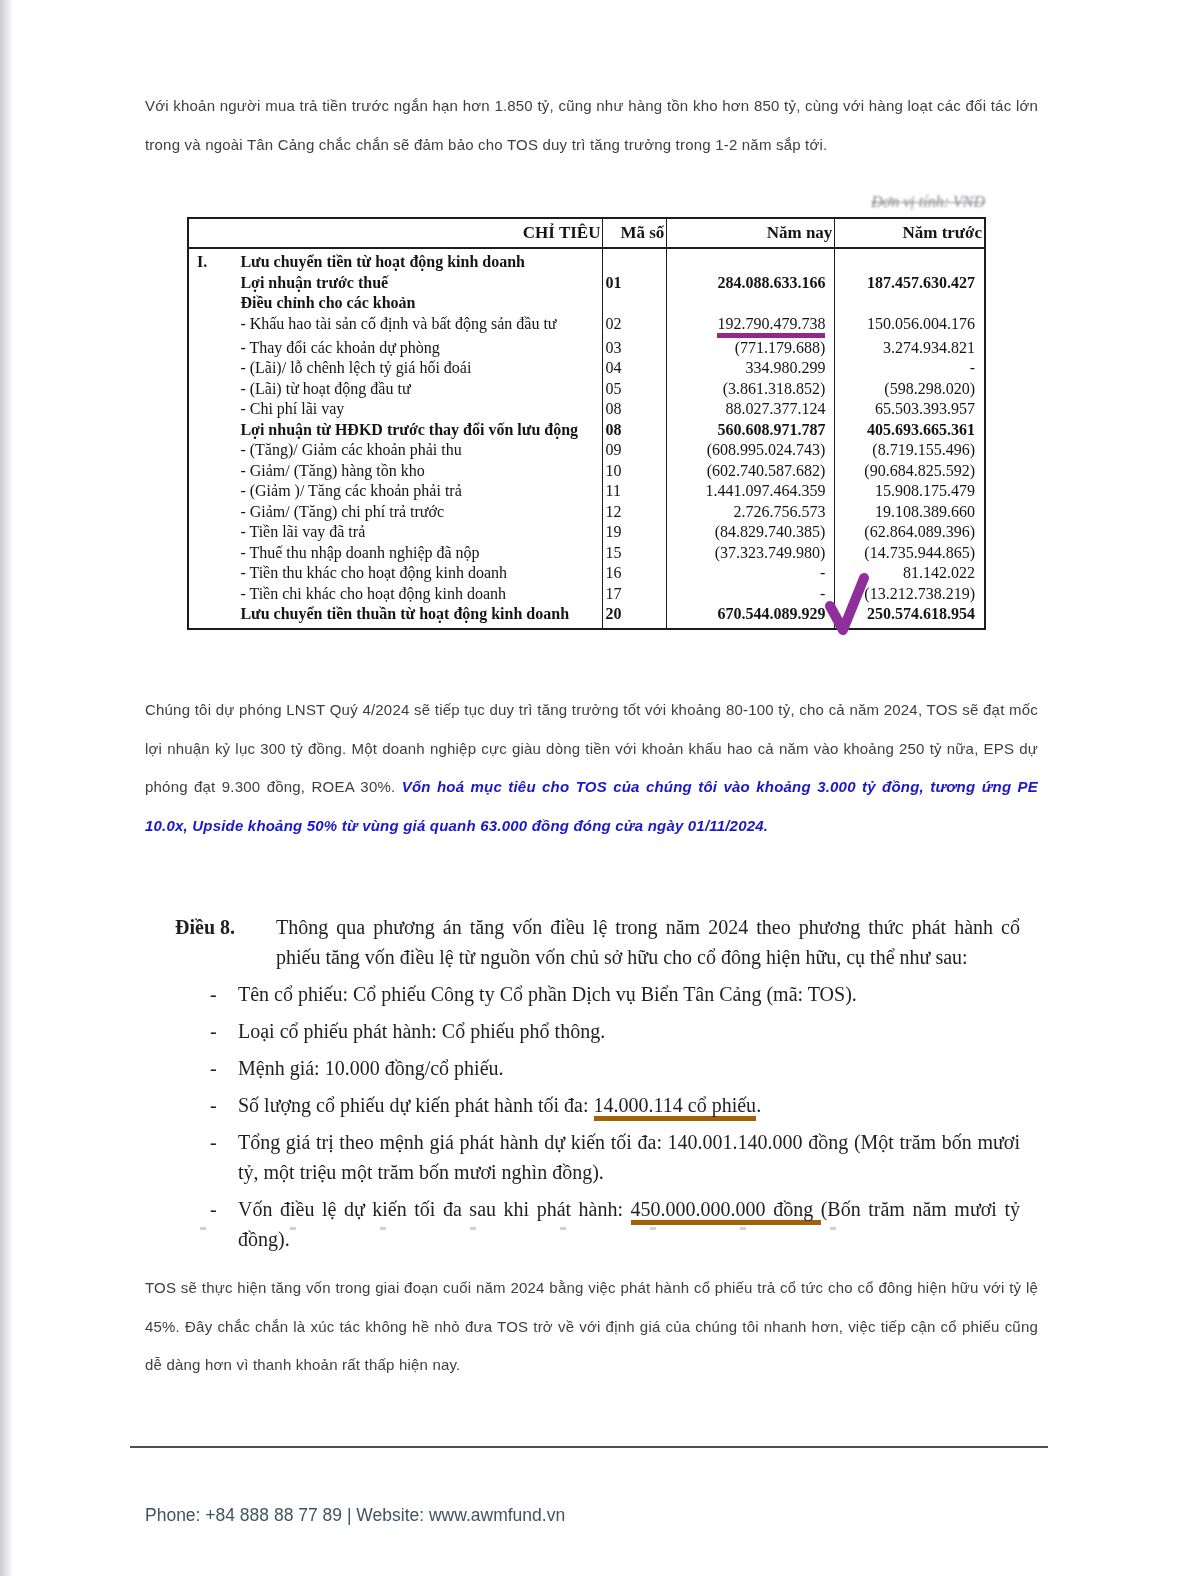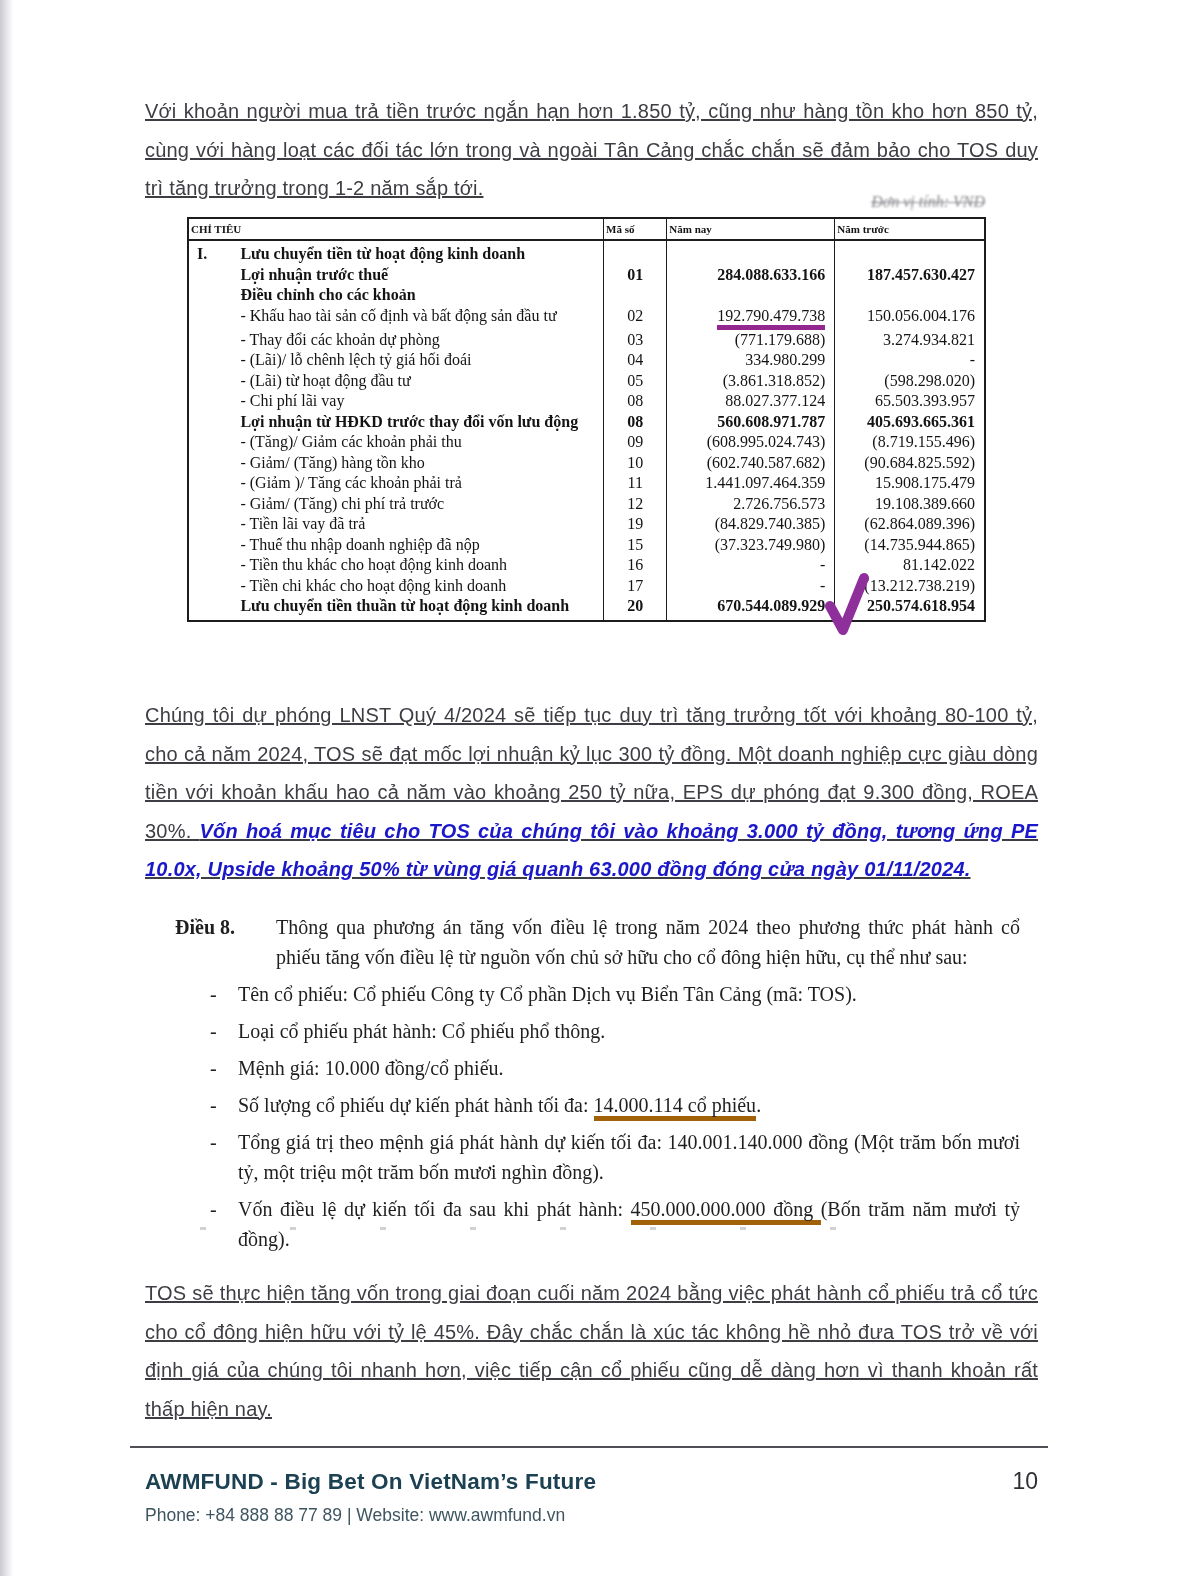--- a/index.html
+++ b/index.html
@@ -12,24 +12,23 @@
     font-family:"Liberation Sans",sans-serif;
     color:#3b3b42;
   }
   .edge-strip{
     position:absolute;left:0;top:0;width:14px;height:100%;
     background:linear-gradient(to right,#c9c9cf 0%,#e4e4e8 45%,#f7f7f9 80%,#ffffff 100%);
   }
   
   .para{
     position:absolute;left:145px;width:893px;
-    font-size:20px;line-height:38.5px;
+    font-size:15px;line-height:38.5px;
     text-align:justify;color:#3d3d44;
     letter-spacing:.2px;
-    text-decoration:underline;
   }
   .para1{top:72px;}
   .para2{top:676px;}
   .para3{top:1254px;}
   .blue-em{
     color:#1a18c8;font-weight:bold;font-style:italic;
   }
   
   .unit-note{
     position:absolute;left:790px;top:193px;width:195px;
@@ -42,29 +41,29 @@
     position:absolute;left:187px;top:217px;width:799px;
     font-family:"Liberation Serif",serif;color:#141414;
     filter:blur(.25px);
   }
   table.cashflow{
     border-collapse:collapse;width:100%;
     border:2.5px solid #1c1c1c;
   }
   table.cashflow th{
     border-bottom:2px solid #1c1c1c;
-    font-size:11px;font-weight:bold;padding:4px 2px;text-align:left;
+    font-size:17px;font-weight:bold;padding:4px 2px;text-align:right;
   }
   table.cashflow td{
     font-size:16px;line-height:20.5px;padding:0 2px;vertical-align:top;
   }
   .bl{border-left:1.8px solid #1c1c1c;}
   .c-num{width:42px;padding-left:8px !important;font-weight:bold;}
   .c-label{width:388px;}
-  .c-code{width:62px;text-align:center;}
+  .c-code{width:62px;text-align:left;}
   .c-val{width:140px;text-align:right;padding-right:9px !important;}
   tr.bold td{font-weight:bold;}
   tr.first-row td{padding-top:3px;}
   tr.last-row td{padding-bottom:3px;}
   .ul-purple-thick{border-bottom:5px solid #93278f;display:inline-block;line-height:18px;margin-left:48px;}
   .check-mark{position:absolute;left:637px;top:355px;}
   
   .dieu8{
     position:absolute;left:175px;top:912px;width:845px;
     font-family:"Liberation Serif",serif;color:#1f1f1f;
@@ -286,18 +285,14 @@
       <span class="dash">-</span>
       <span class="btext"><span>Vốn điều lệ dự kiến tối đa sau khi phát hành: </span><span class="ul-purple">450.000.000.000 đồng </span><span>(Bốn trăm năm mươi tỷ đồng).</span></span>
     </div>
   </div>
 
   <div class="artifact-line"></div>
 
   <p class="para para3">TOS sẽ thực hiện tăng vốn trong giai đoạn cuối năm 2024 bằng việc phát hành cổ phiếu trả cổ tức cho cổ đông hiện hữu với tỷ lệ 45%. Đây chắc chắn là xúc tác không hề nhỏ đưa TOS trở về với định giá của chúng tôi nhanh hơn, việc tiếp cận cổ phiếu cũng dễ dàng hơn vì thanh khoản rất thấp hiện nay.</p>
 
   <div class="footer-rule"></div>
-  <div class="footer-title-row">
-    <span class="footer-title">AWMFUND - Big Bet On VietNam’s Future</span>
-    <span class="page-number">10</span>
-  </div>
   <div class="footer-contact">Phone: +84 888 88 77 89 | Website: www.awmfund.vn</div>
 </div>
 
 </body></html>

